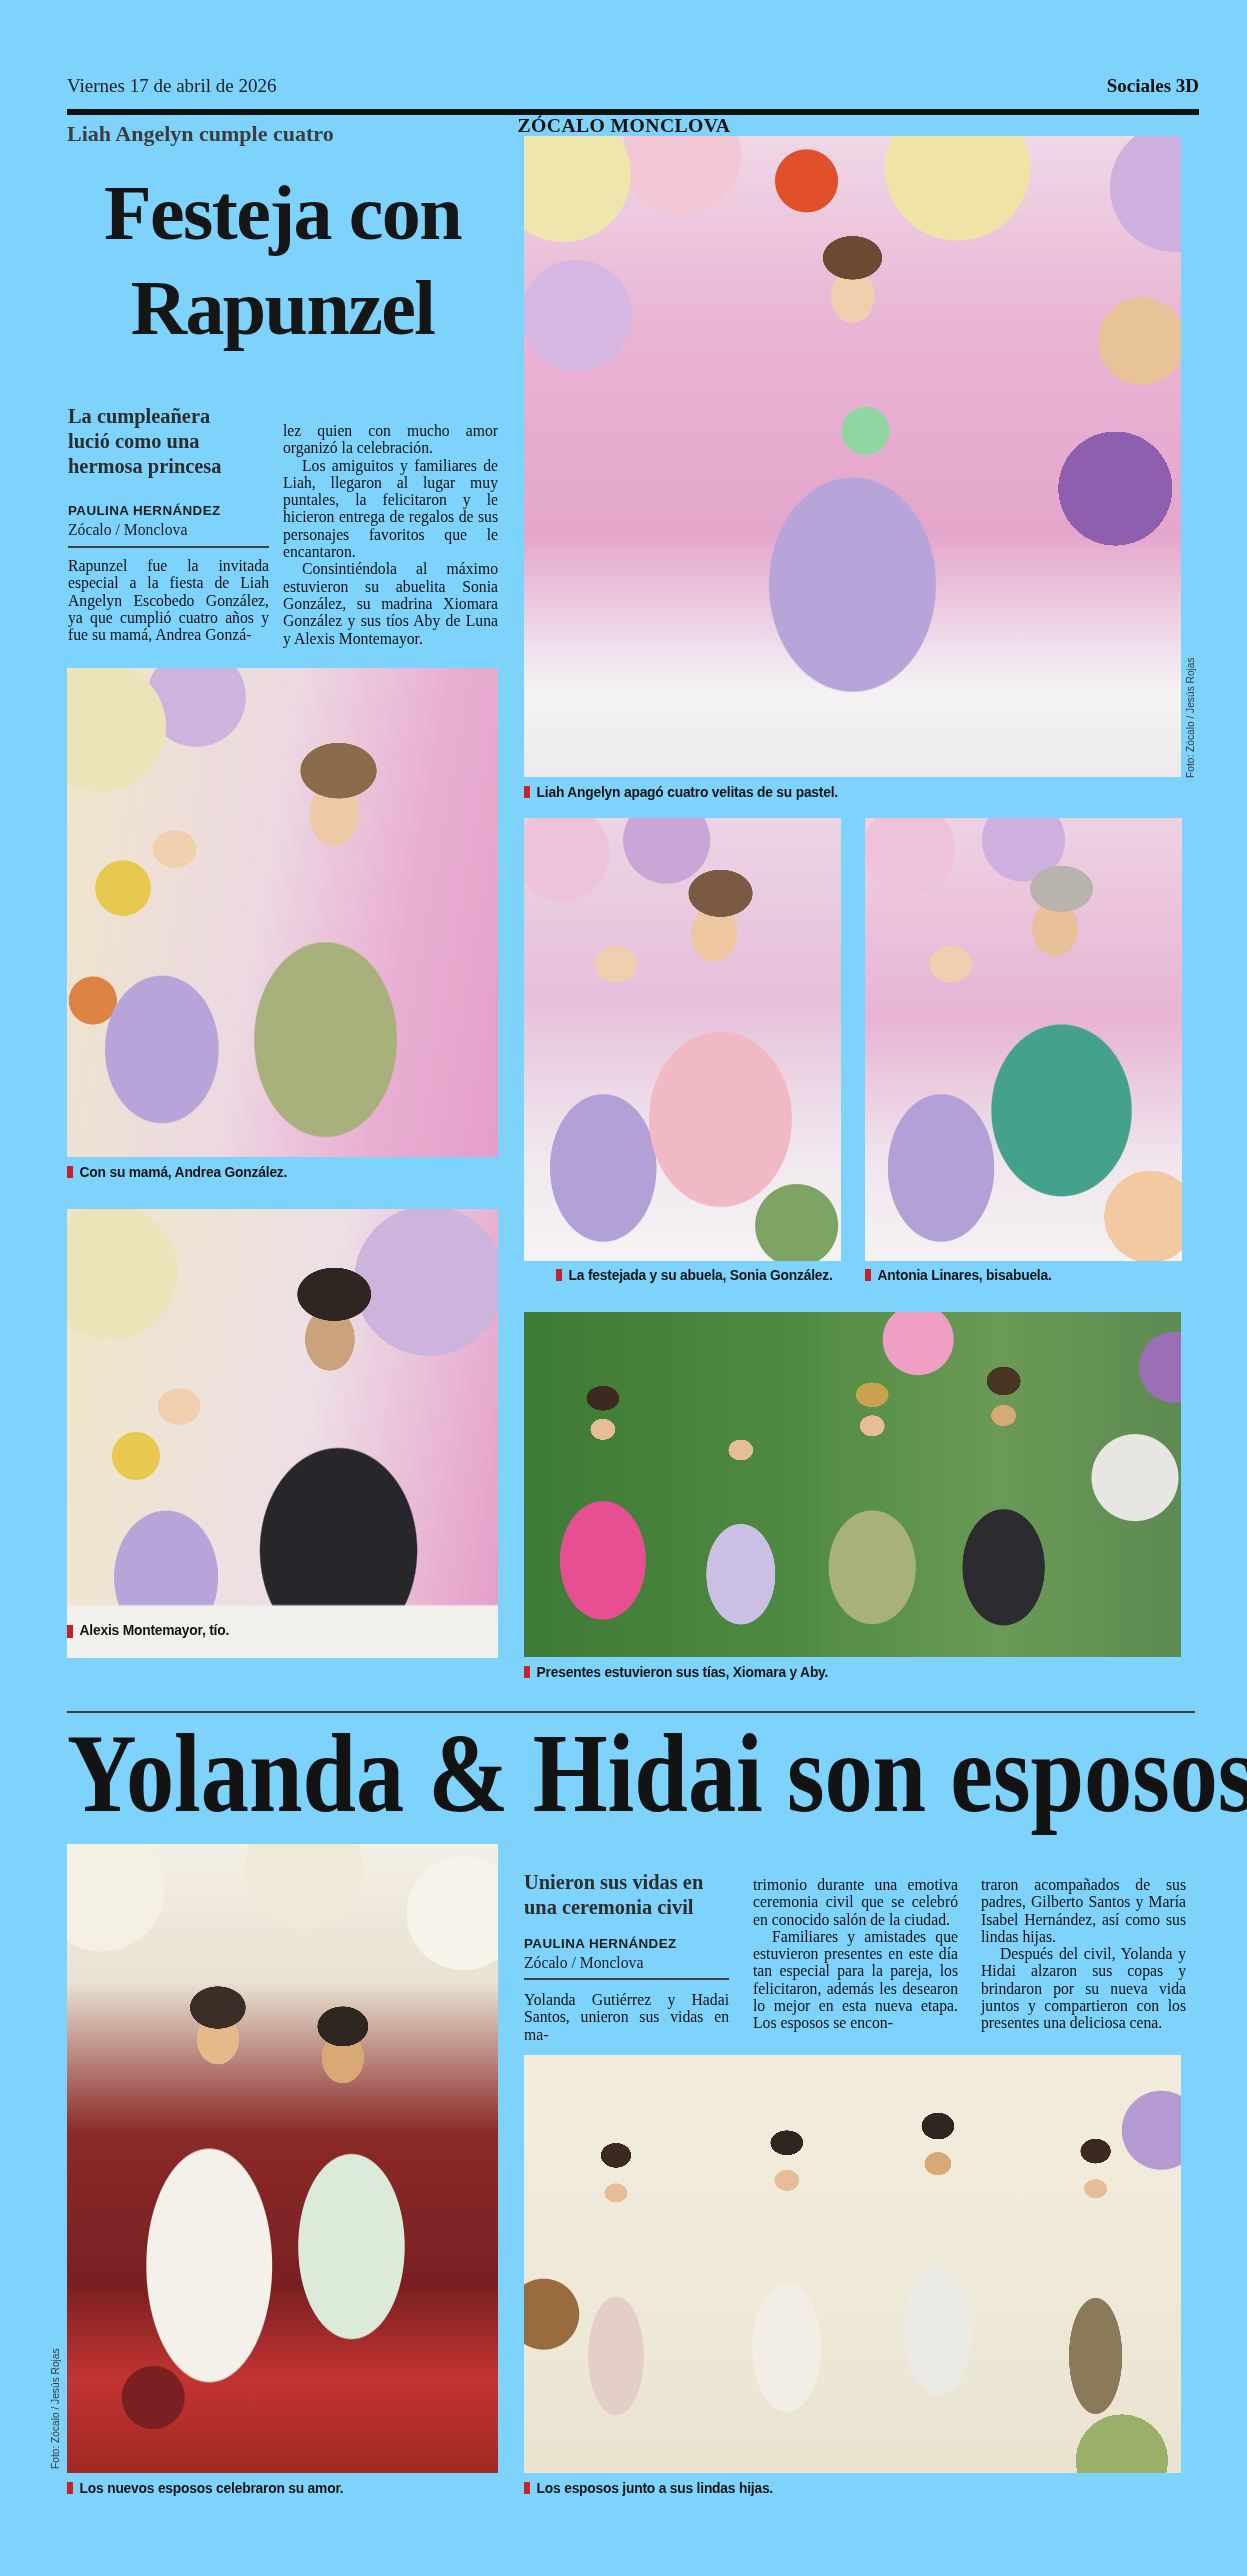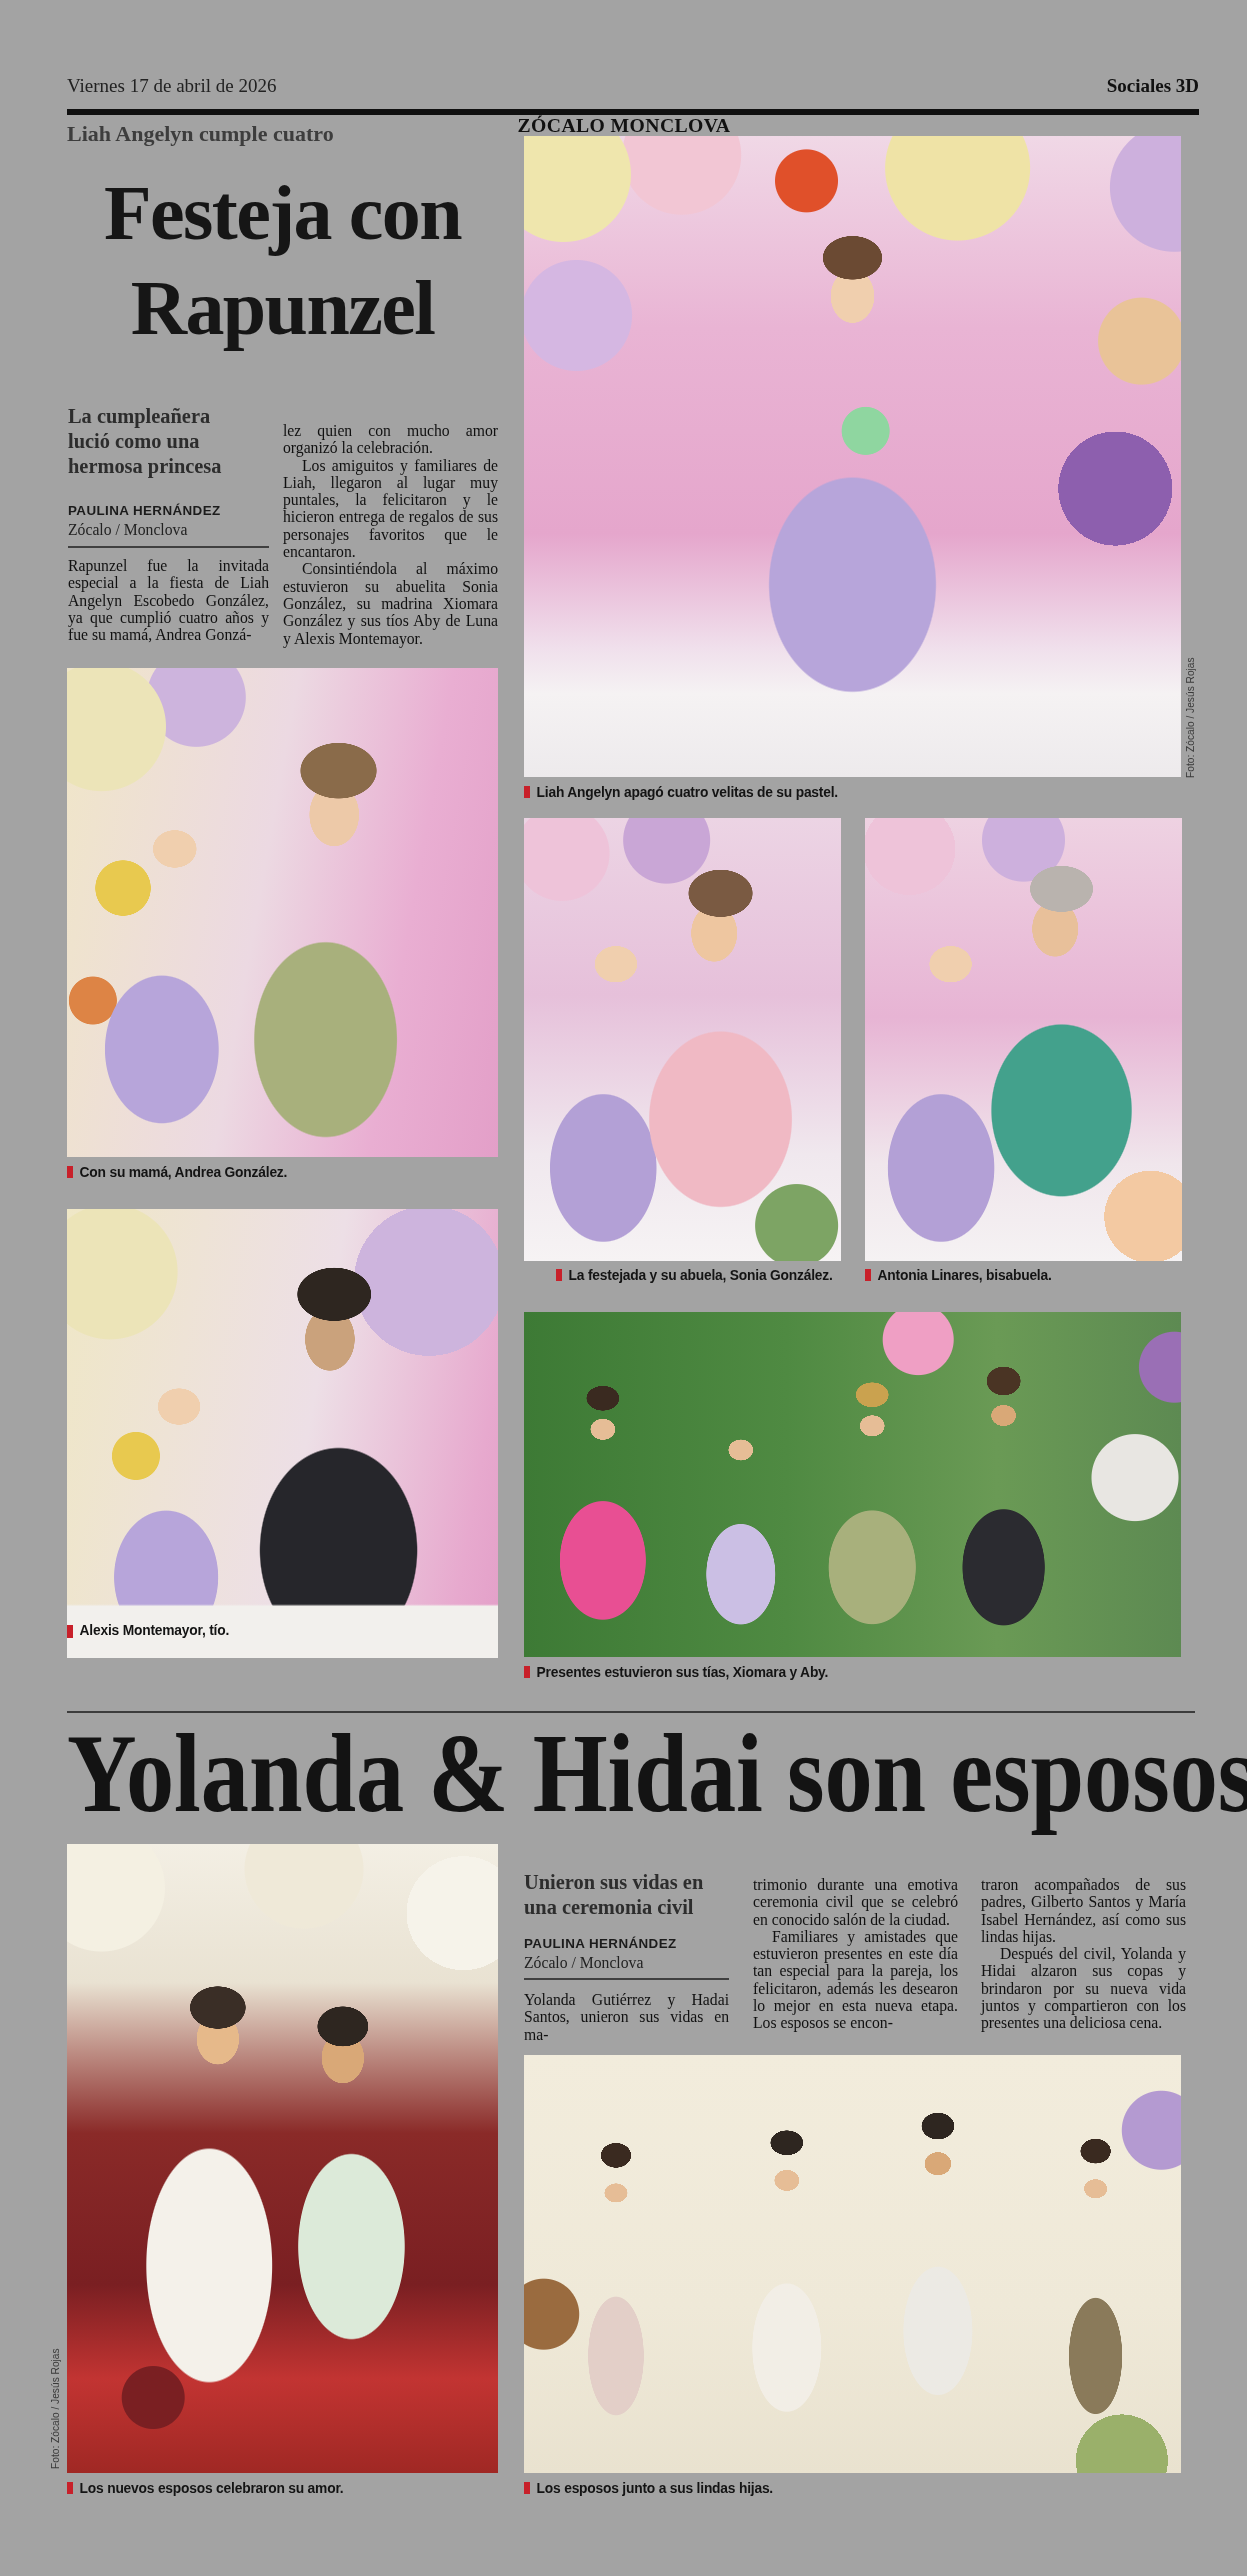--- a/index.html
+++ b/index.html
@@ -1,16 +1,16 @@
 <!DOCTYPE html>
 <html style="font-size:12.6px"><head>
 <meta charset="utf-8">
 <style>
   html,body{margin:0;padding:0;background:#ffffff;}
-  #page{position:relative;width:1248px;height:2576px;background:#a3a3a3;
+  #page{position:relative;width:1248px;height:2576px;background:#7dd3fc;
         font-family:"Liberation Serif","DejaVu Serif",serif;color:#1a1a1a;overflow:hidden;}
 
   
   .hdr-date{position:absolute;left:67px;top:75px;font-size:19px;color:#222;}
   .hdr-mast{position:absolute;left:0;right:0;top:74px;text-align:center;font-size:19.7px;font-weight:700;letter-spacing:0.4px;color:#111;margin-top:40px;}
   .hdr-sec{position:absolute;right:49px;top:75px;font-size:19px;font-weight:700;color:#111;}
   .hdr-rule{position:absolute;left:67px;top:109px;width:1132px;height:5.5px;background:#101010;}
 
   
   .kicker{position:absolute;left:67px;top:121px;font-size:22px;font-weight:700;color:#3d3d3d;}

